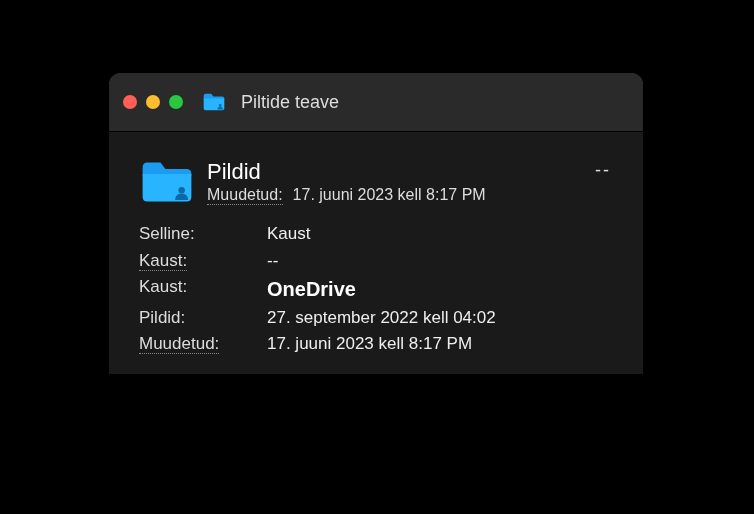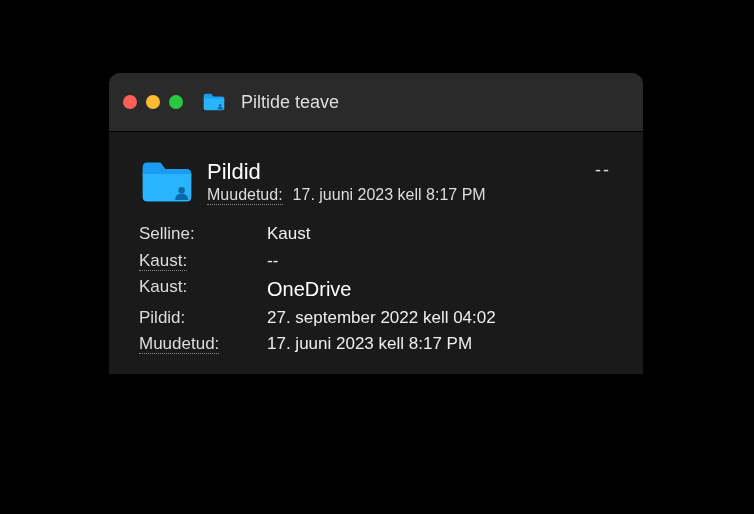--- a/index.html
+++ b/index.html
@@ -130,21 +130,21 @@
     width: 118px;
     text-align: left;
     padding-right: 10px;
     color: #ddd;
   }
   .kv .v {
     color: #eee;
   }
   .kv .v.strong {
     font-size: 20px;
-    font-weight: 400;
+    font-weight: 700;
     color: #fff;
   }
   .dotted {
     border-bottom: 1px dotted #888;
   }
   .folder-svg-tab { fill: #1a9cf0; }
   .folder-svg-body { fill: #28b4ff; }
   .folder-svg-person { fill: #0a6aa8; }
 </style>
 </head>

